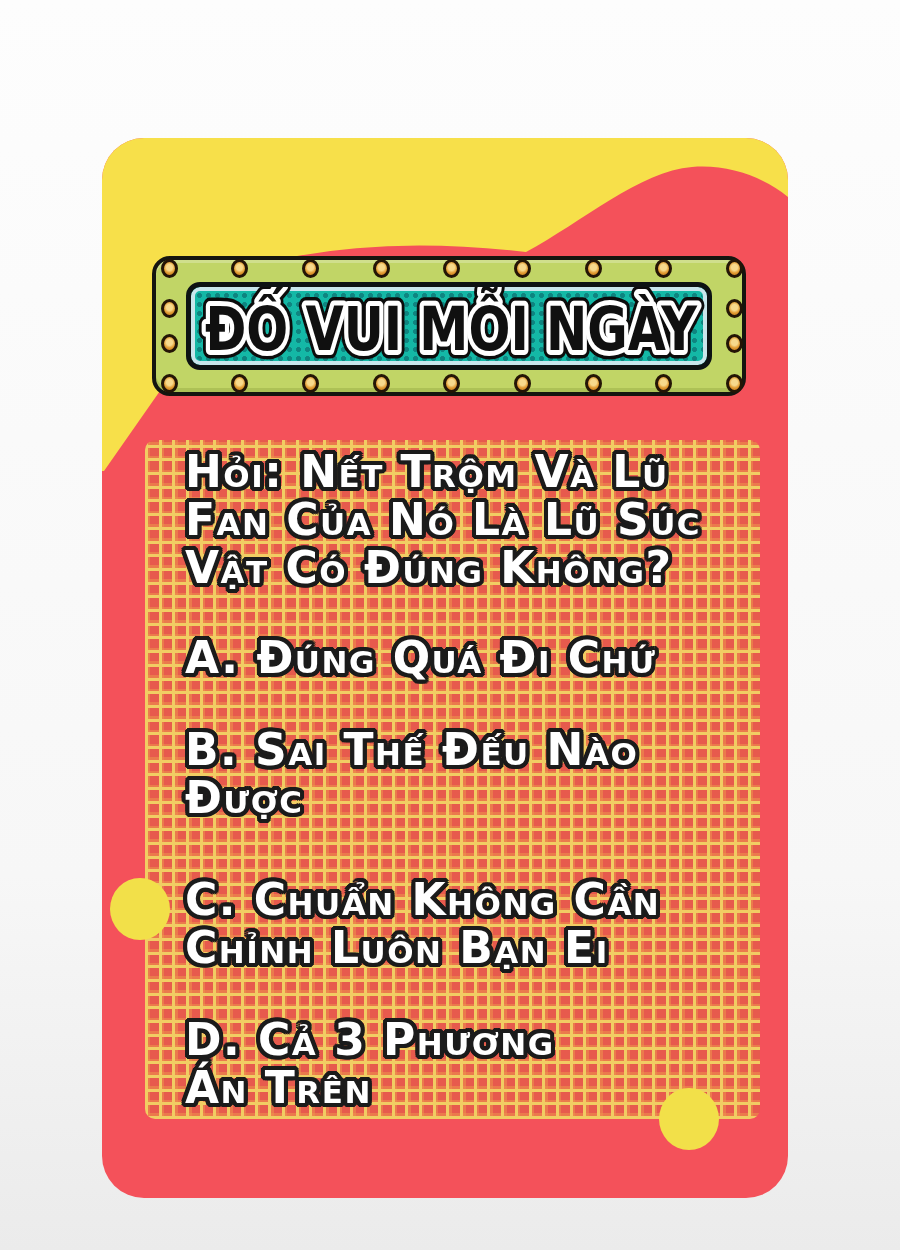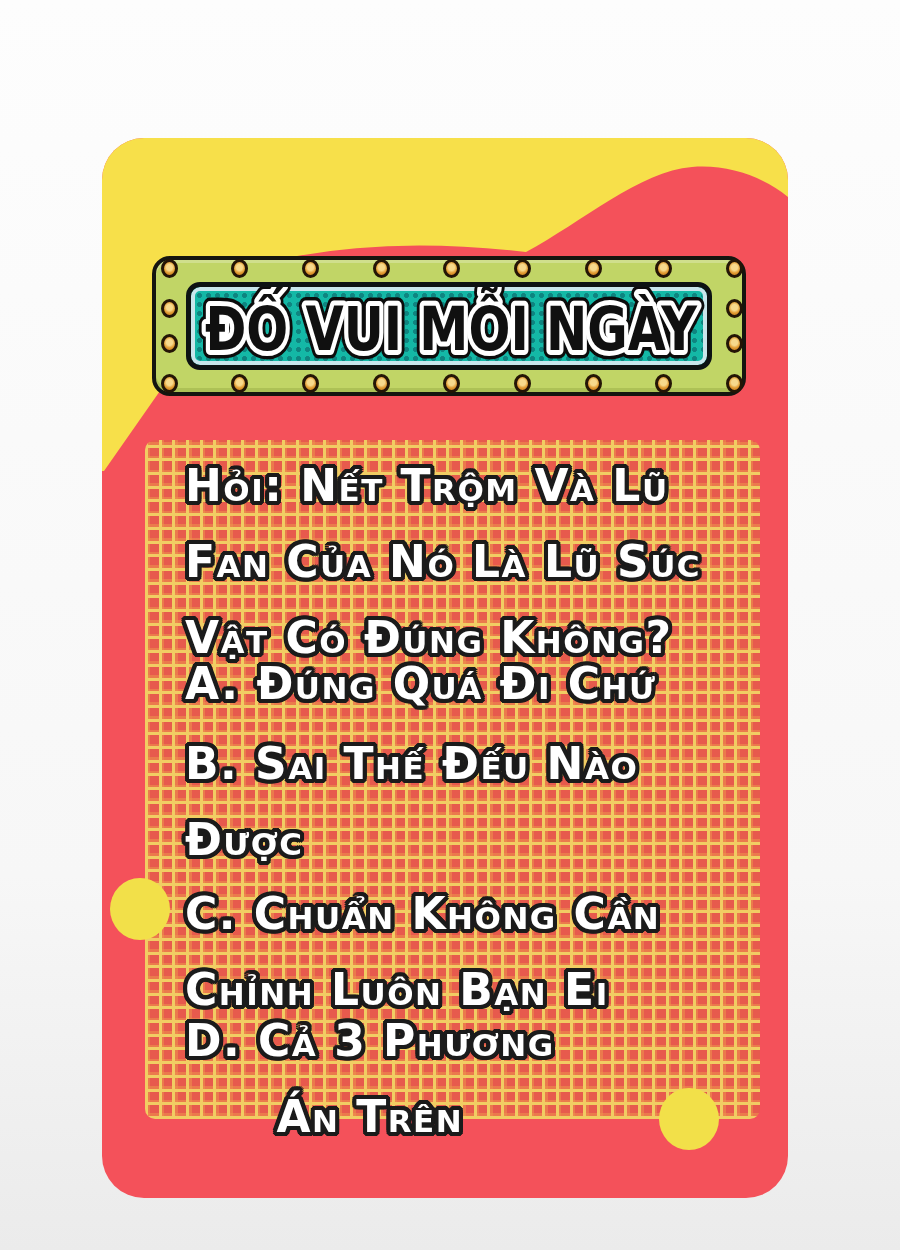--- a/index.html
+++ b/index.html
@@ -23,33 +23,33 @@
       repeating-linear-gradient(90deg, #f1cd63 0 3px, transparent 3px 13.7px),
       repeating-linear-gradient(0deg,  rgba(238,148,76,0.55) 0 5.5px, transparent 5.5px 13.7px),
       repeating-linear-gradient(90deg, rgba(238,148,76,0.55) 0 5.5px, transparent 5.5px 13.7px);
     border-radius:10px;
   }
   .quiz-text{
     position:absolute;left:40px;
     white-space:pre;
     font-weight:bold;
     font-variant-caps:small-caps;
-    font-size:44px;line-height:76px;letter-spacing:1.5px;
+    font-size:44px;line-height:48px;letter-spacing:1.5px;
     color:#ffffff;
     text-shadow:
       -4px 0 0 #1b1b1b, 4px 0 0 #1b1b1b, 0 -4px 0 #1b1b1b, 0 4px 0 #1b1b1b,
       -3px -3px 0 #1b1b1b, 3px -3px 0 #1b1b1b, -3px 3px 0 #1b1b1b, 3px 3px 0 #1b1b1b,
       -2px -4px 0 #1b1b1b, 2px -4px 0 #1b1b1b, -2px 4px 0 #1b1b1b, 2px 4px 0 #1b1b1b,
       -4px -2px 0 #1b1b1b, 4px -2px 0 #1b1b1b, -4px 2px 0 #1b1b1b, 4px 2px 0 #1b1b1b;
   }
   .q-question{top:8px;}
-  .q-a{top:194px;margin-top:12px;}
+  .q-a{top:194px;}
   .q-b{top:286px;}
   .q-c{top:436px;}
-  .q-d{top:563px;text-align:center;}
+  .q-d{top:576px;}
   .accent-dot{
     position:absolute;width:60px;height:62px;border-radius:50%;
     background:#f2e049;
   }
   .dot-left{left:8px;top:740px;}
   .dot-br{left:557px;top:950px;}
   .banner{
     position:absolute;left:50px;top:118px;width:594px;height:140px;
   }
   .banner-frame{

